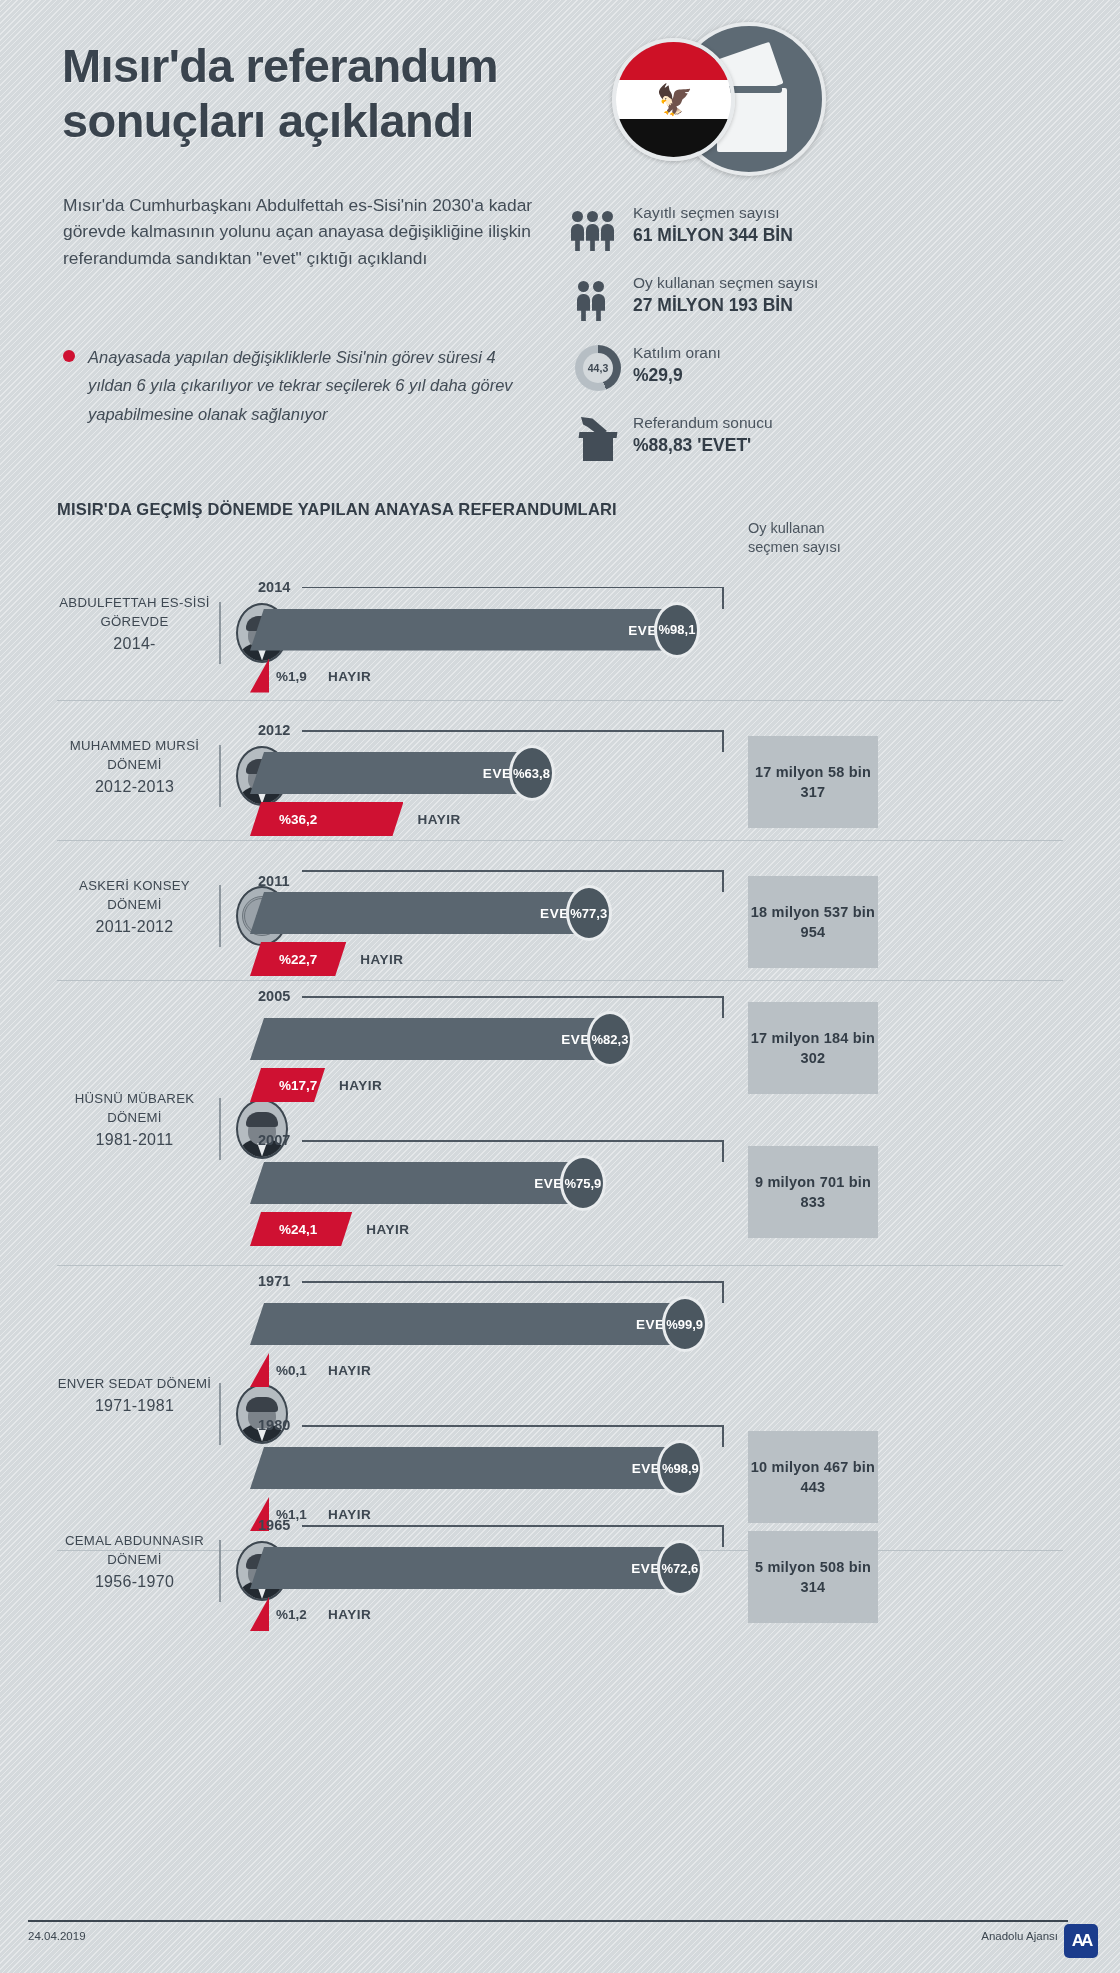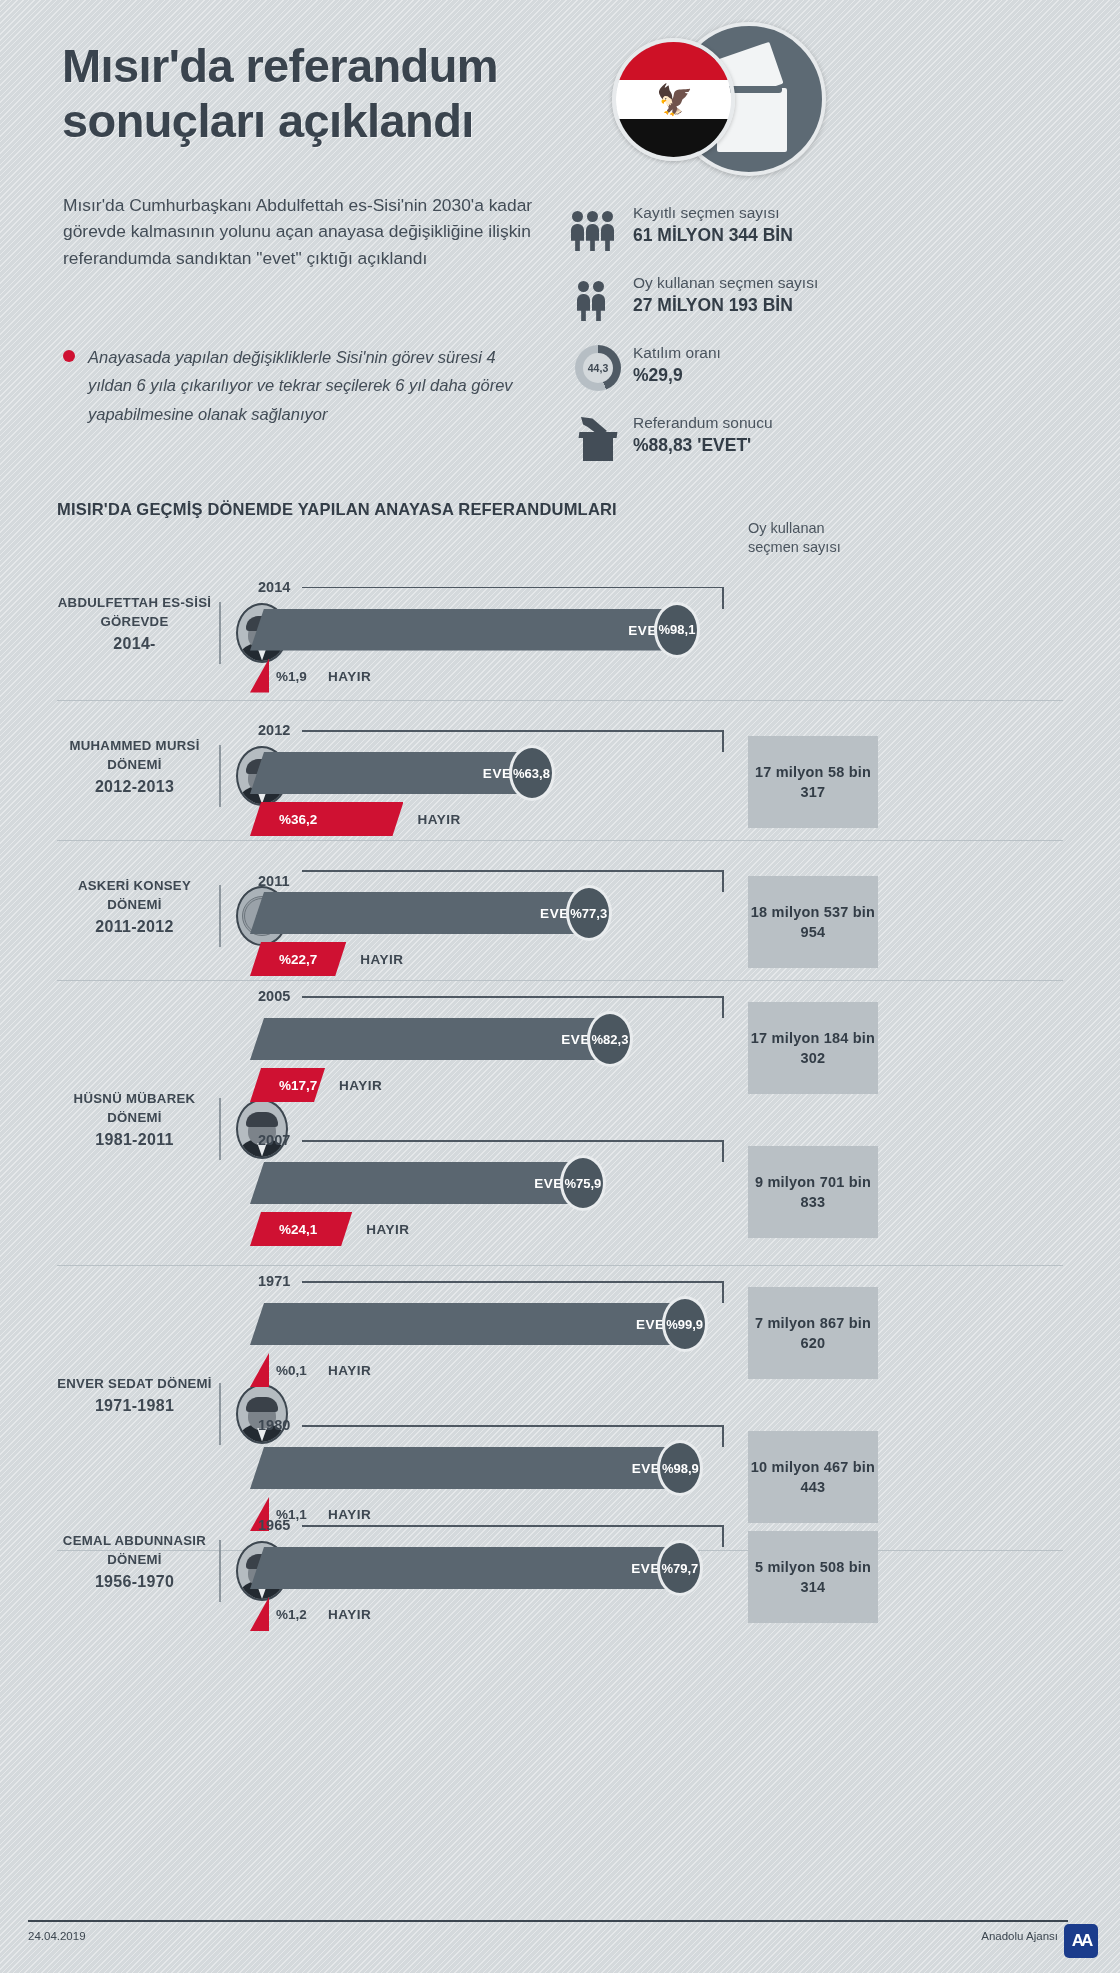--- a/index.html
+++ b/index.html
@@ -119,21 +119,21 @@
     position: absolute; left: 748px; top: 519px; width: 130px;
     font-size: 14.5px; color: #4b555f; line-height: 1.32; font-weight: 500;
   }
 
   #chart { position: absolute; left: 0; top: 0; width: 1120px; }
   .group { position: absolute; left: 0; width: 1120px; }
   .divider { position: absolute; left: 57px; width: 1006px; height: 1px; background: #b9c1c6; }
 
   .era-label {
     position: absolute; left: 57px; width: 155px; text-align: center;
-    font-size: 13.2px; font-weight: bold; color: #3e4852; line-height: 1.45; letter-spacing: 0.3px;
+    font-size: 13.2px; font-weight: normal; color: #3e4852; line-height: 1.45; letter-spacing: 0.3px;
   }
   .era-label .years { font-size: 16px; display: block; margin-top: 1px; }
   .era-rule { position: absolute; left: 219px; width: 2px; background: #8e979e; }
 
   .portrait {
     position: absolute; width: 52px; height: 60px; border-radius: 50%;
     border: 2px solid #3d4750; overflow: hidden; background: #b5bcc1;
   }
   .portrait .face {
     position: absolute; left: 50%; top: 16px; transform: translateX(-50%);
@@ -422,21 +422,20 @@
         <div class="year-tick" style="left: 258px; top: 8px;">1971</div>
         <div class="tick-line" style="left: 302px; top: 16px; width: 420px;"></div>
         <div class="tick-drop" style="left: 722px; top: 16px; height: 22px;"></div>
         <div class="bar-yes" style="left: 250px; top: 38px; width: 435.576px;">
           <span class="yes-label">EVET</span>
         </div>
         <div class="yes-badge" style="left: 661.576px; top: 31px;">%99,9</div>
         <div class="tri-no" style="left: 250px; top: 88px;"></div>
         <div class="no-pct-out" style="left: 276px; top: 98px;">%0,1</div>
         <div class="no-label" style="left: 328px; top: 98px;">HAYIR</div>
-        <div class="voters-box" style="top: 22px; height: 92px;">7 milyon 867 bin 620</div>
         <div class="year-tick" style="left: 258px; top: 152px;">1980</div>
         <div class="tick-line" style="left: 302px; top: 160px; width: 420px;"></div>
         <div class="tick-drop" style="left: 722px; top: 160px; height: 22px;"></div>
         <div class="bar-yes" style="left: 250px; top: 182px; width: 431.336px;">
           <span class="yes-label">EVET</span>
         </div>
         <div class="yes-badge" style="left: 657.336px; top: 175px;">%98,9</div>
         <div class="tri-no" style="left: 250px; top: 232px;"></div>
         <div class="no-pct-out" style="left: 276px; top: 242px;">%1,1</div>
         <div class="no-label" style="left: 328px; top: 242px;">HAYIR</div>
@@ -451,21 +450,21 @@
           <div class="face"></div>
           <div class="hair"></div>
           <div class="collar"></div>
         </div>
         <div class="year-tick" style="left: 258px; top: 27px;">1965</div>
         <div class="tick-line" style="left: 302px; top: 35px; width: 420px;"></div>
         <div class="tick-drop" style="left: 722px; top: 35px; height: 22px;"></div>
         <div class="bar-yes" style="left: 250px; top: 57px; width: 430.912px;">
           <span class="yes-label">EVET</span>
         </div>
-        <div class="yes-badge" style="left: 656.912px; top: 50px;">%79,7</div>
+        <div class="yes-badge" style="left: 656.912px; top: 50px;">%72,6</div>
         <div class="tri-no" style="left: 250px; top: 107px;"></div>
         <div class="no-pct-out" style="left: 276px; top: 117px;">%1,2</div>
         <div class="no-label" style="left: 328px; top: 117px;">HAYIR</div>
         <div class="voters-box" style="top: 41px; height: 92px;">5 milyon 508 bin 314</div>
       </div>
     </div>
 
   <div id="footer-rule"></div>
   <div id="footer-date">24.04.2019</div>
   <div id="footer-agency">Anadolu Ajansı</div>

